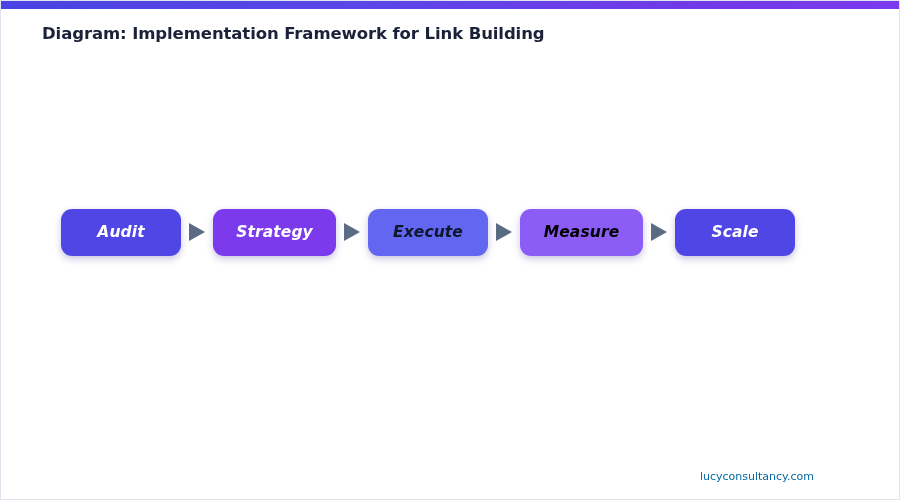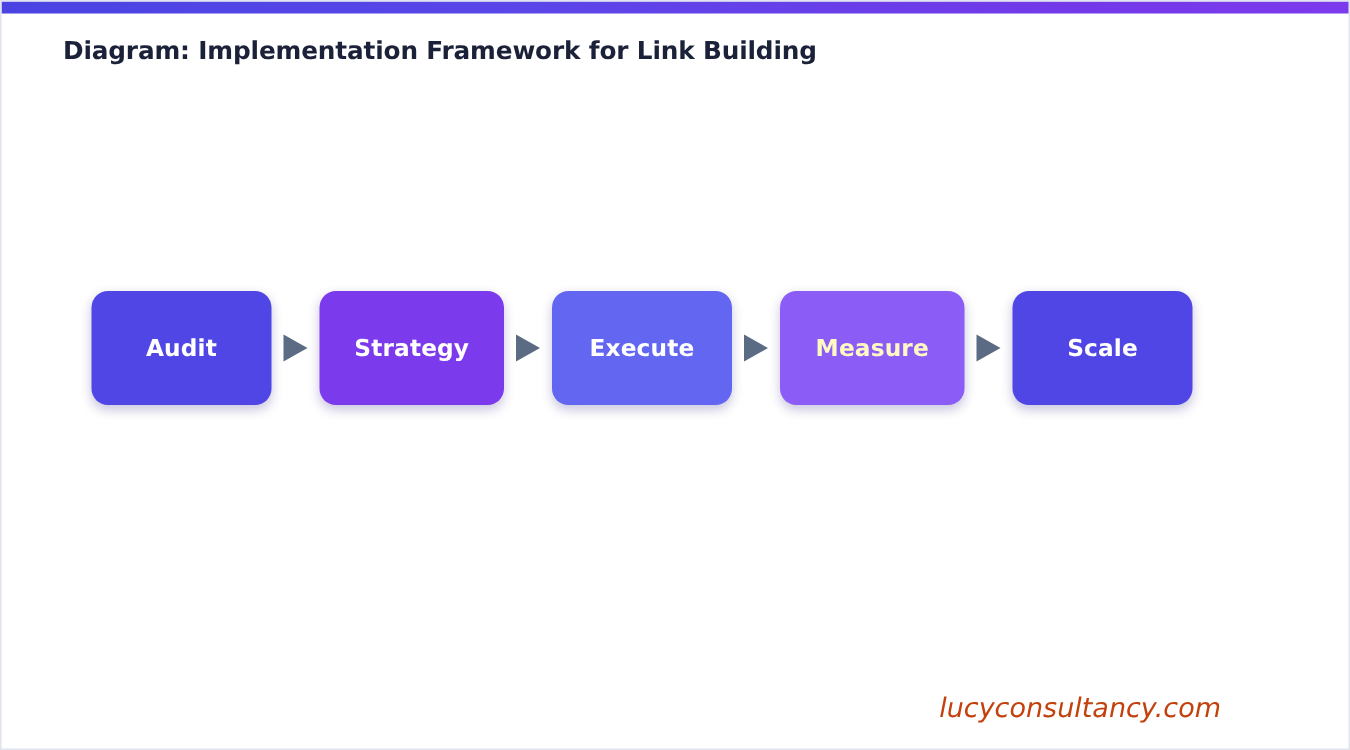--- a/index.html
+++ b/index.html
@@ -51,28 +51,29 @@
   .flow-row {
     position: absolute;
     left: 60px;
     top: 200px;
     height: 62px;
     display: flex;
     align-items: center;
   }
 
   .node {
-    height: 76px;
+    height: 47px;
     border-radius: 11px;
     display: flex;
     align-items: center;
     justify-content: center;
     box-sizing: border-box;
     padding: 0 4px;
     box-shadow: 0 3px 7px rgba(60, 50, 140, 0.28);
+    font-style: italic;
   }
 
   .node-label {
     color: #ffffff;
     font-size: 15.5px;
     font-weight: bold;
     white-space: nowrap;
     letter-spacing: 0.1px;
   }
 
@@ -90,24 +91,23 @@
     border-top: 9px solid transparent;
     border-bottom: 9px solid transparent;
     border-left: 16px solid #5c6b84;
   }
 
   
   .footer {
     position: absolute;
     right: 85px;
     bottom: 16px;
-    font-size: 18px;
-    color: #c2410c;
+    font-size: 11px;
+    color: #0369a1;
     white-space: nowrap;
-    font-style: italic;
   }
 </style>
 </head>
 <body>
 
 <div class="canvas">
 
   <div class="accent-bar"></div>
 
   <div class="title">Diagram: Implementation Framework for Link Building</div>
@@ -119,27 +119,27 @@
       <div class="arrow">
         <div class="arrow-glyph" style="border-left-color: rgb(92, 107, 132);"></div>
       </div>
       <div class="node" style="background: rgb(124, 58, 237); width: 123px;">
         <span class="node-label" style="color: rgb(255, 255, 255);">Strategy</span>
       </div>
       <div class="arrow">
         <div class="arrow-glyph" style="border-left-color: rgb(92, 107, 132);"></div>
       </div>
       <div class="node" style="background: rgb(99, 102, 241); width: 120px;">
-        <span class="node-label" style="color: #ffffff; text-align: center;">Execute</span>
+        <span class="node-label" style="color: #0f172a; text-align: center;">Execute</span>
       </div>
       <div class="arrow">
         <div class="arrow-glyph" style="border-left-color: rgb(92, 107, 132);"></div>
       </div>
       <div class="node" style="background: rgb(139, 92, 246); width: 123px;">
-        <span class="node-label" style="color: #fef9c3; text-align: right;">Measure</span>
+        <span class="node-label" style="color: #000000; text-align: right;">Measure</span>
       </div>
       <div class="arrow">
         <div class="arrow-glyph" style="border-left-color: rgb(92, 107, 132);"></div>
       </div>
       <div class="node" style="background: rgb(79, 70, 229); width: 120px; text-align: center;">
         <span class="node-label" style="color: rgb(255, 255, 255);">Scale</span>
       </div>
     </div>
 
   <div class="footer">lucyconsultancy.com</div>

